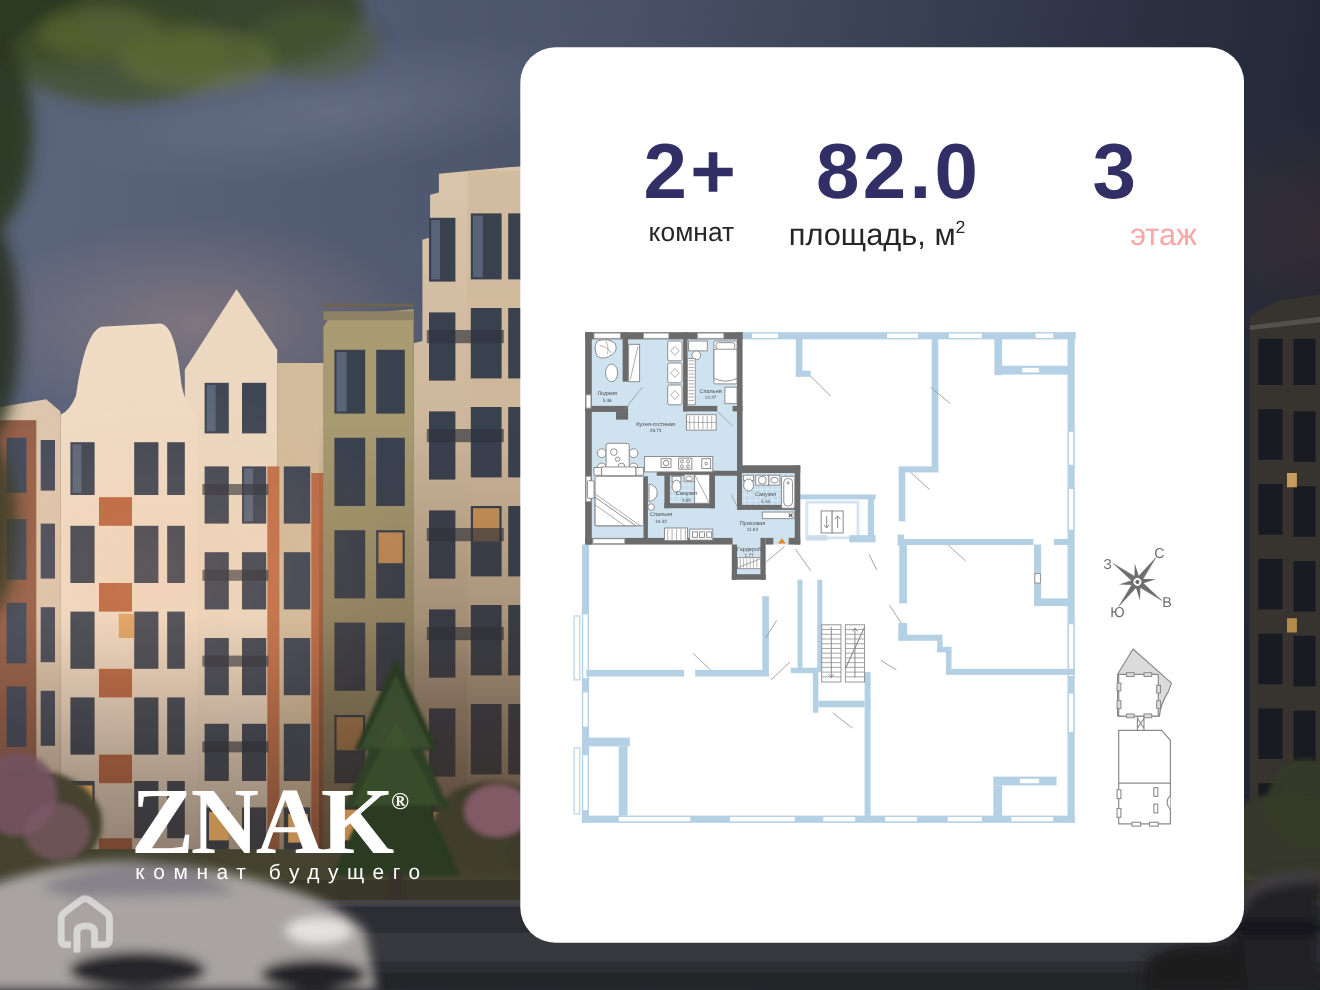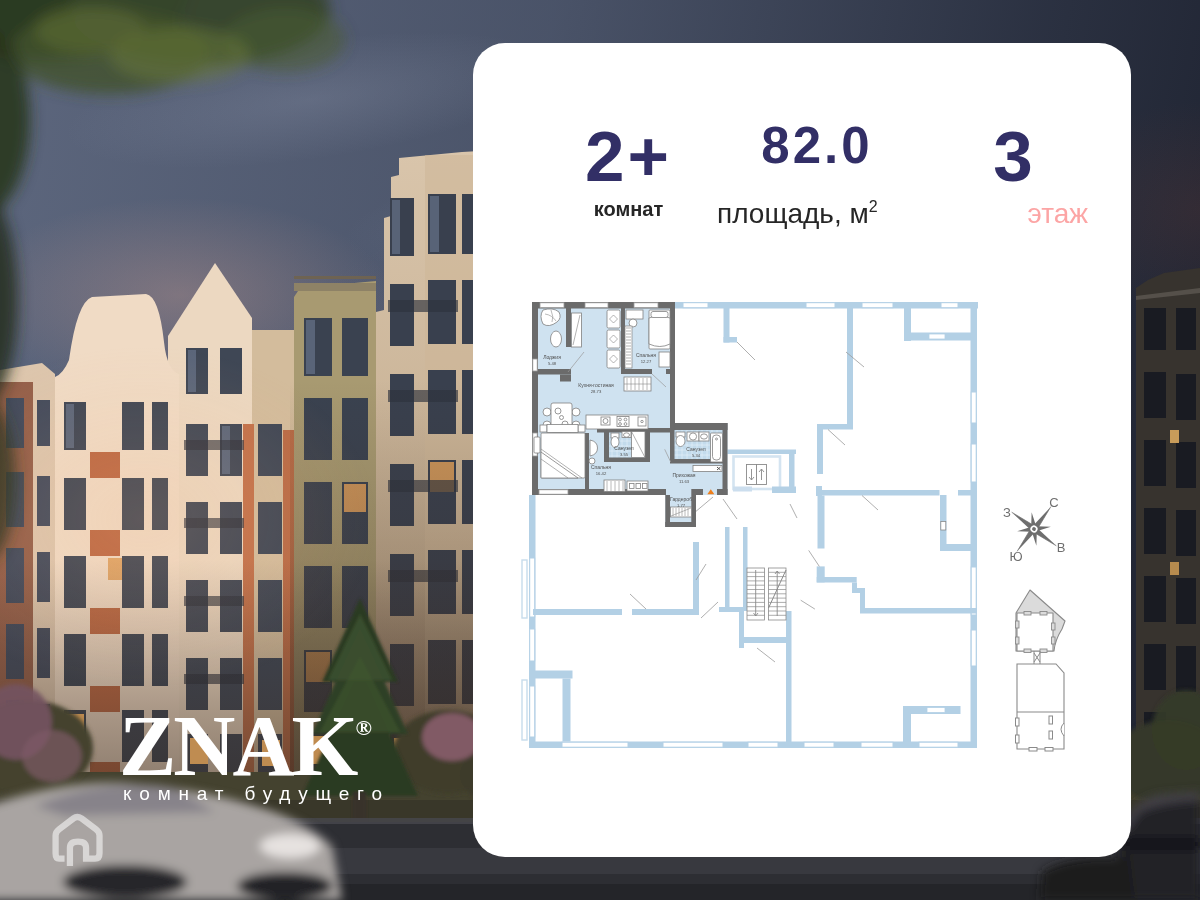--- a/index.html
+++ b/index.html
@@ -309,25 +309,25 @@
     <path d="M14,52 L8,52 Q4,52 4,46 L4,26 Q4,22 8,19 L24,7 Q28,4 33,7 L49,19 Q53,22 53,26 L53,46 Q53,52 48,52 L38,52 L38,40 Q38,33 29,33 Q20,33 20,40 L20,60" fill="none" stroke="#fff" stroke-width="7"></path>
   </svg>
 </div>
 
 <div class="abs" style="left:473px;top:43px;width:658px;height:814px;background:#fff;border-radius:32px;"></div>
 
 <div class="abs" style="left:473px;top:116px;width:658px;color:#322f66;">
 
   <div class="abs" style="left:68px;top:0;width:175px;text-align:center;font-size:71px;font-weight:bold;letter-spacing:3px;">2+</div>
 
-  <div class="abs" style="left:244px;top:0;width:200px;text-align:center;font-size:51px;font-weight:bold;letter-spacing:3px;">82.0</div>
+  <div class="abs" style="left:244px;top:0;width:200px;text-align:center;font-size:71px;font-weight:bold;letter-spacing:3px;">82.0</div>
 
   <div class="abs" style="left:465px;top:0;width:150px;text-align:center;font-size:71px;font-weight:bold;">3</div>
 
-  <div class="abs" style="left:68px;top:82px;width:175px;text-align:center;font-size:20px;color:#262626;font-weight:bold;">комнат</div>
+  <div class="abs" style="left:68px;top:82px;width:175px;text-align:center;font-size:24px;color:#262626;">комнат</div>
 
   <div class="abs" style="left:244px;top:82px;width:200px;text-align:left;font-size:28px;color:#262626;">площадь, м<span style="font-size:16px;vertical-align:11px;">2</span></div>
 
   <div class="abs" style="left:465px;top:82px;width:150px;text-align:right;font-size:28px;color:#fca5a5;">этаж</div>
 </div>
 
 <svg class="abs" style="left:515px;top:292px" width="490" height="470" viewBox="515 292 490 470">
 
   <rect x="529" y="302" width="449" height="446" fill="#ffffff"></rect>
   <g fill="#b3d0e5">

